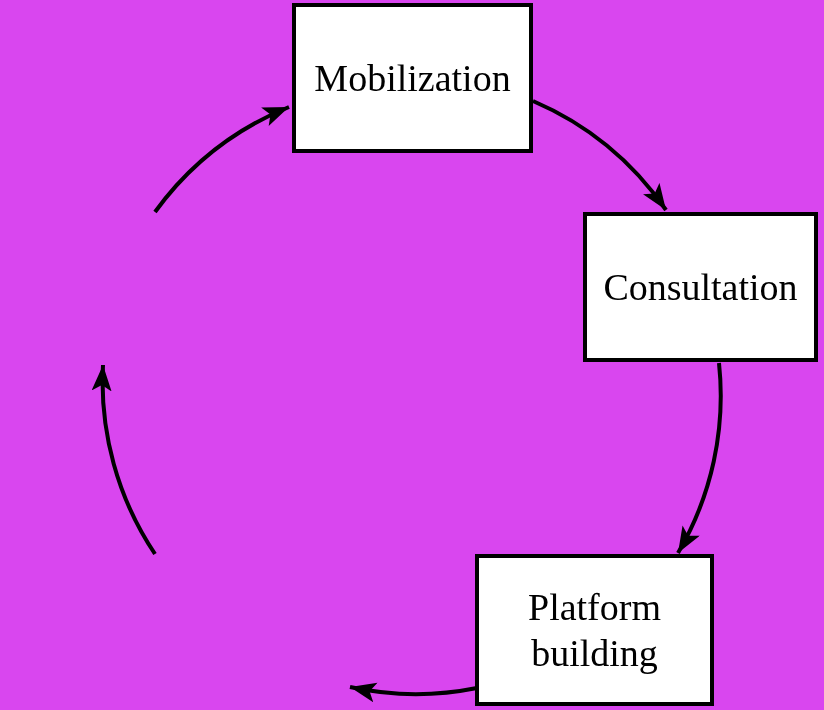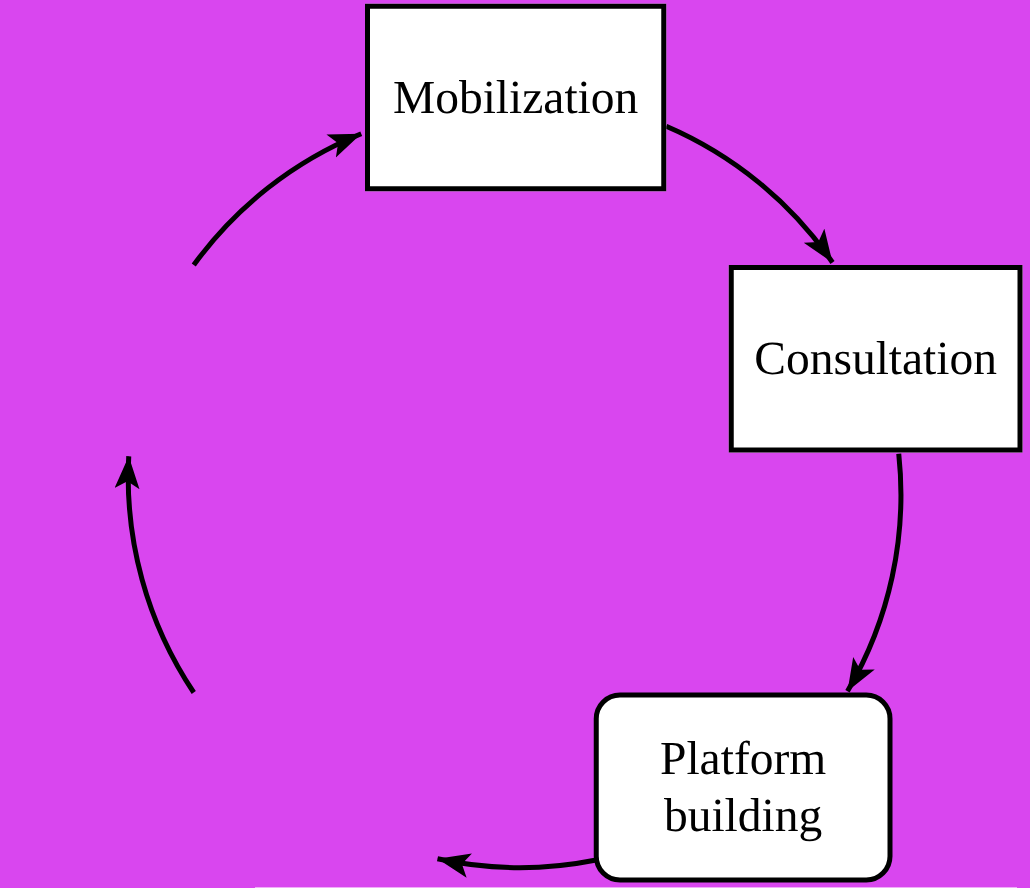--- a/index.html
+++ b/index.html
@@ -25,21 +25,21 @@
     align-items: center;
     justify-content: center;
     text-align: center;
     font-size: 38px;
     line-height: 1.22;
     color: #000000;
     white-space: pre-line;
   }
   .node-mobilization { left: 292px; top: 3px;   width: 241px; height: 150px; }
   .node-consultation { left: 583px; top: 212px; width: 235px; height: 150px; }
-  .node-platform     { left: 475px; top: 554px; width: 239px; height: 152px; border-radius: 21px; }
+  .node-platform     { left: 475px; top: 554px; width: 239px; height: 152px; }
   .node-factor       { left: 110px; top: 554px; width: 238px; height: 152px; }
   .node-policy       { left: 0px;   top: 212px; width: 240px; height: 152px; }
   .edge { fill: none; stroke: #000000; stroke-width: 4px; }
 </style>
 </head>
 <body>
 
 <div class="canvas">
 
   <svg class="arrow-layer" width="824" height="710" viewBox="0 0 824 710" xmlns="http://www.w3.org/2000/svg">

